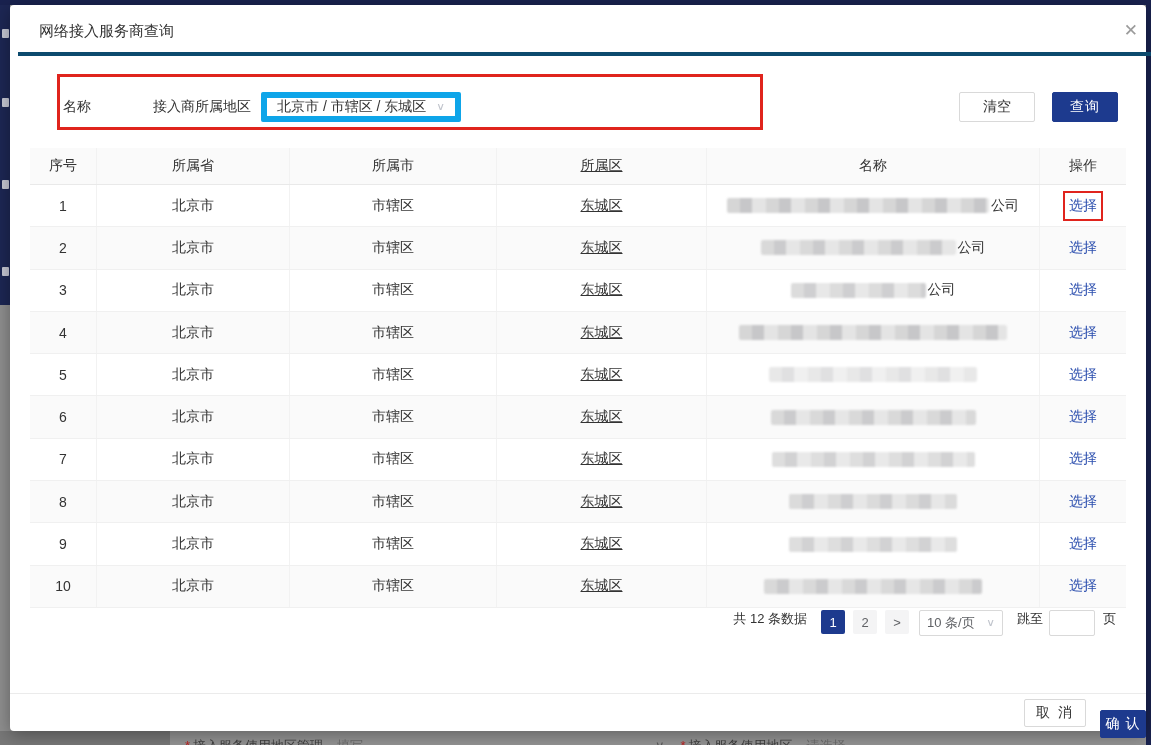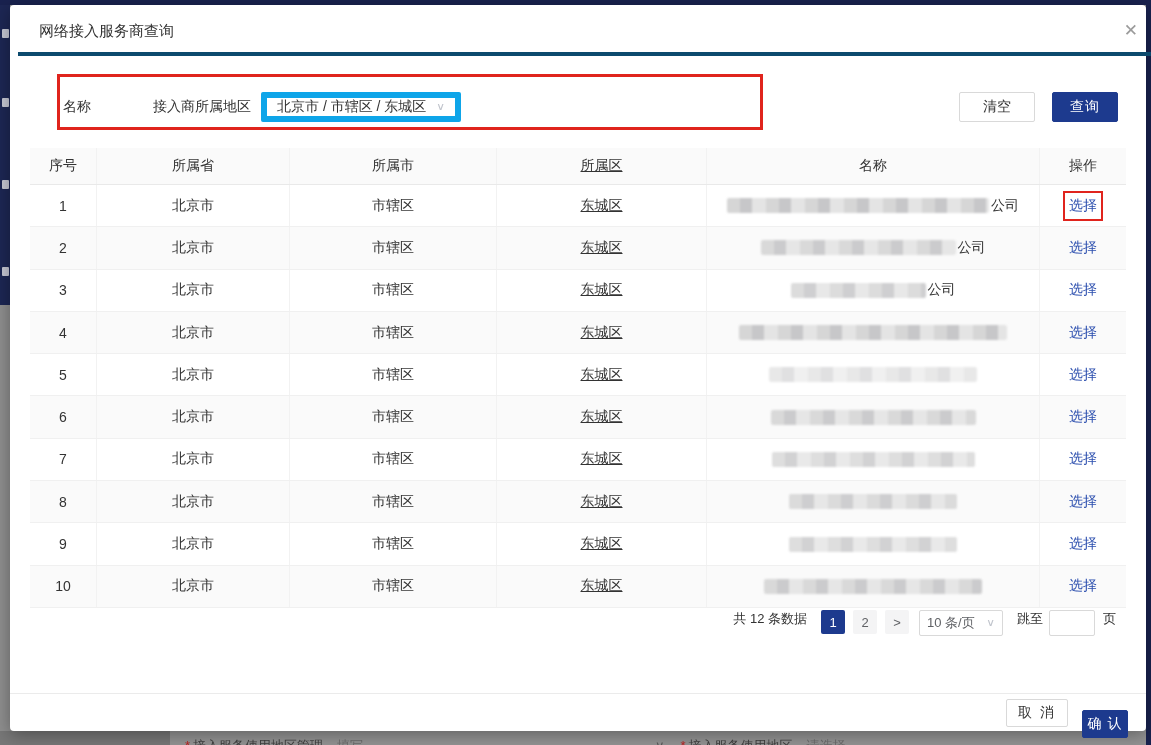--- a/index.html
+++ b/index.html
@@ -72,21 +72,21 @@
   .pg-size { width:84px; height:26px; border:1px solid #d9d9d9; border-radius:2px; background:#fff;
              display:flex; align-items:center; padding:0 7px; margin:0 6px; color:#606266; cursor:pointer; }
   .pg-size .sel-text { flex:1; font-size:13px; }
   .pg-jump-label { margin:0 6px 11px 8px; }
   .pg-jump-input { width:46px; height:26px; border:1px solid #d9d9d9; border-radius:2px; outline:none;
                    font-family:inherit; font-size:13px; padding:0 6px; }
   .pg-page { margin-left:8px; }
 
   
   .modal-footer { position:absolute; left:0; bottom:0; width:100%; height:38px; border-top:1px solid #ebebeb;
-                  display:flex; align-items:center; justify-content:flex-end; padding-right:18px; }
+                  display:flex; align-items:center; justify-content:flex-end; }
   .btn-cancel { width:62px; height:28px; letter-spacing:2px; }
   .btn-confirm { width:46px; height:28px; margin-left:14px;margin-top:22px; }
 </style>
 </head>
 <body>
 
 <div class="bd-top"></div>
 <div class="bd-right"></div>
 <div class="bd-left-nav">
   <div class="nav-frag" style="top:24px"></div>

